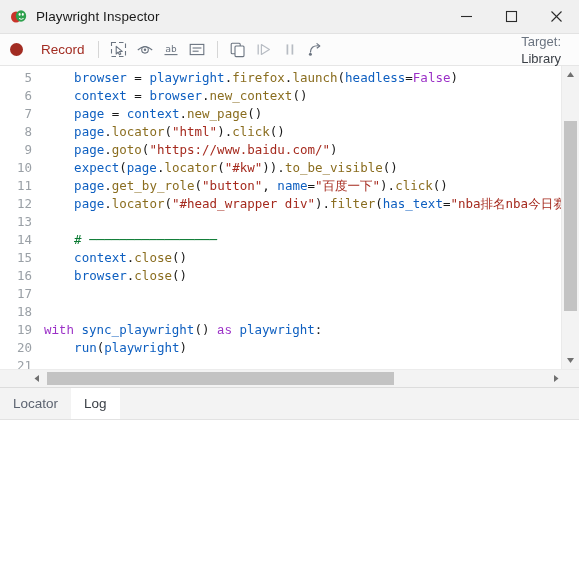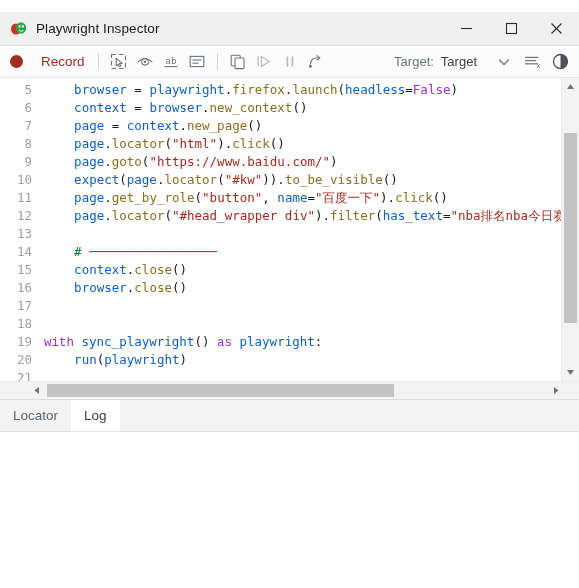--- a/index.html
+++ b/index.html
@@ -6,21 +6,20 @@
     margin: 0; padding: 0;
     width: 579px; height: 588px;
     background: #ffffff;
     font-family: "Liberation Sans", sans-serif;
     overflow: hidden;
   }
   #app {
     position: relative;
     width: 579px; height: 462px;
     background: #fde047;
-    margin-top: 12px;
   }
 
   
   .titlebar {
     height: 33px;
     background: #f0f0f0;
     border-bottom: 1px solid #e2e2e2;
     display: flex;
     align-items: center;
     position: relative;
@@ -89,22 +88,23 @@
     width: 26px; height: 24px;
     display: flex; align-items: center; justify-content: center;
     color: #6b7480;
   }
   .tb-icon.dim { color: #b7bcc3; }
   .tb-icon svg { display: block; }
   .tb-right {
     position: absolute;
     right: 6px; top: 0;
     height: 31px;
-    display: flex; align-items: center;
+    display: flex; 
     gap: 2px;
+    flex-direction: column;
   }
   .target-label {
     font-size: 13px; color: #6b7480;
     margin-right: 5px;
   }
   .target-value {
     font-size: 13px; color: #3a3f46;
     margin-right: 12px;
   }
 
@@ -314,21 +314,21 @@
     <span class="tb-icon">
       <svg width="18" height="17" viewBox="0 0 18 17">
         <path d="M3.4 11.6 Q3.4 4.2 11.8 4.8" fill="none" stroke="currentColor" stroke-width="1.2"></path>
         <path d="M9.6 2.4 L12.8 4.9 L9.8 7.2" fill="none" stroke="currentColor" stroke-width="1.2" stroke-linejoin="round"></path>
         <circle cx="3.4" cy="13.2" r="1.5" fill="currentColor"></circle>
       </svg>
     </span>
 
     <div class="tb-right">
       <span class="target-label">Target:</span>
-      <span class="target-value">Target</span>
+      <span class="target-value">Library</span>
       <span class="tb-icon">
         <svg width="14" height="14" viewBox="0 0 14 14">
             <path d="M2.6 5 L7 9.6 L11.4 5" fill="none" stroke="currentColor" stroke-width="1.3" stroke-linecap="round" stroke-linejoin="round"></path>
           </svg>
       </span>
       <span class="tb-icon">
         <svg width="18" height="16" viewBox="0 0 18 16">
           <line x1="2" y1="3.4" x2="15" y2="3.4" stroke="currentColor" stroke-width="1.2"></line>
           <line x1="2" y1="6.6" x2="13" y2="6.6" stroke="currentColor" stroke-width="1.2"></line>
           <line x1="2" y1="9.8" x2="15" y2="9.8" stroke="currentColor" stroke-width="1.2"></line>

